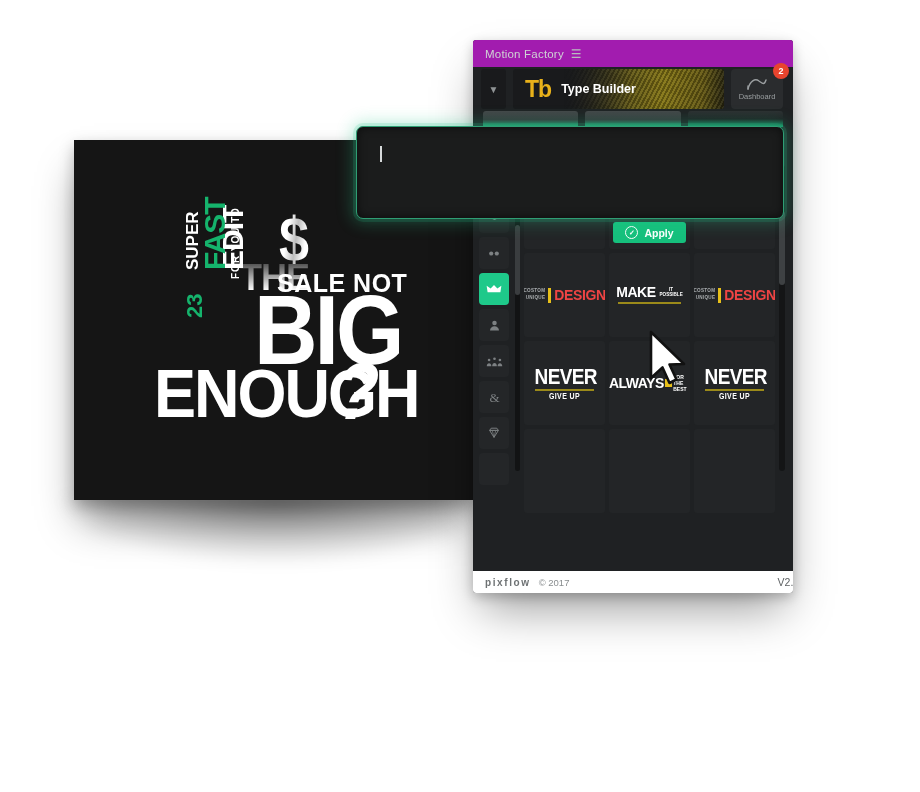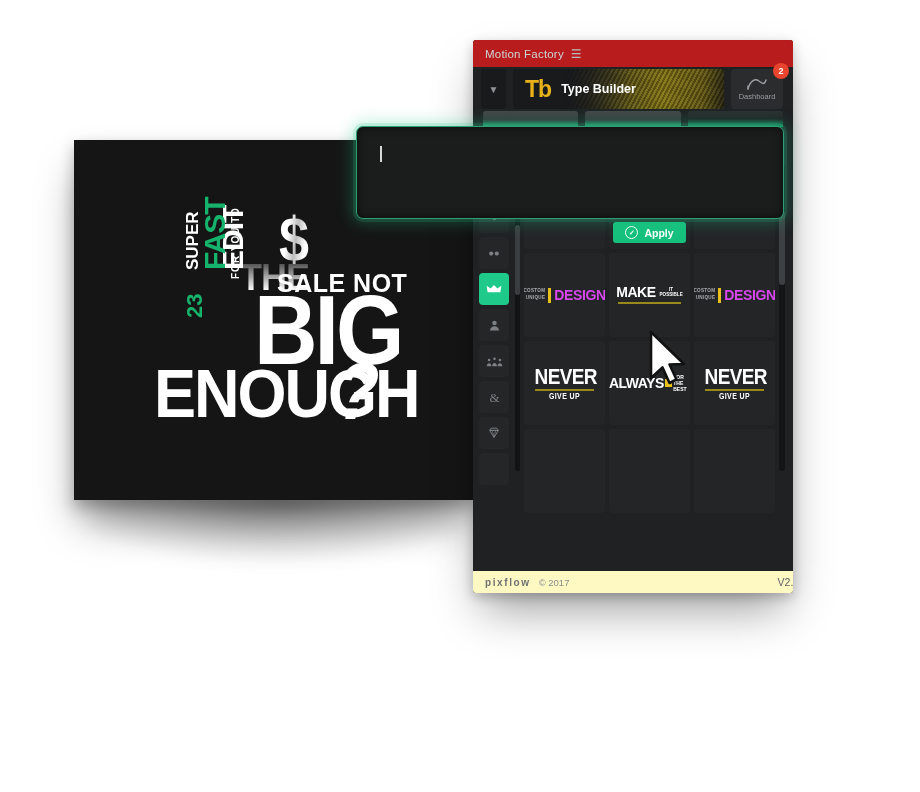--- a/index.html
+++ b/index.html
@@ -35,21 +35,21 @@
   .ta-23{left:110px;top:178px;font-size:22px;transform:rotate(-90deg);transform-origin:0 0;color:#15b36c;}
   .ta-foryou{left:157px;top:139px;font-size:10px;transform:rotate(-90deg);transform-origin:0 0;letter-spacing:1px;}
 
   
   #plugin-panel{
     position:absolute;left:473px;top:40px;width:320px;height:553px;
     background:#1f2123;border-radius:3px;overflow:hidden;
     box-shadow:0 24px 44px -8px rgba(0,0,0,0.38), 0 4px 12px rgba(0,0,0,0.22);
   }
   #panel-titlebar{height:27px;display:flex;align-items:center;padding:0 12px;
-    background:#b91c1c;color:#cfd2d4;font-size:11.5px;}
+    background:#a21caf;color:#cfd2d4;font-size:11.5px;}
   #panel-titlebar .mf-title{letter-spacing:.2px;}
   #panel-titlebar .mf-menu{margin-left:7px;font-size:12px;color:#b8bcbe;}
 
   #product-bar{display:flex;align-items:center;padding:0 10px 0 8px;height:44px;gap:7px;}
   #prod-chevron{width:25px;height:40px;background:#191a1c;border-radius:3px;
     display:flex;align-items:center;justify-content:center;color:#8f9395;font-size:10px;}
   #prod-card{flex:1;height:40px;border-radius:3px;position:relative;overflow:hidden;
     background:#191a1c;display:flex;align-items:center;}
   #prod-card .art{position:absolute;right:0;top:0;width:160px;height:40px;
     background:
@@ -96,21 +96,21 @@
   .pcard.sel .star{color:#8d9193;}
   .card-center{position:absolute;inset:0;display:flex;align-items:center;justify-content:center;}
 
   .tsp{display:flex;align-items:center;gap:4px;}
   .tsp .bar{width:5px;height:22px;background:#e8c01a;}
   .tsp .txt{color:#fff;font-size:9.5px;font-weight:bold;line-height:1.15;letter-spacing:.2px;}
 
   .dsn{display:flex;align-items:center;gap:3px;}
   .dsn .small{color:#a9adaf;font-size:4.6px;font-weight:bold;line-height:1.5;text-align:right;letter-spacing:.3px;}
   .dsn .bar{width:3px;height:15px;background:#e8c01a;}
-  .dsn .big{color:#d946ef;font-size:14px;font-weight:bold;letter-spacing:-.4px;}
+  .dsn .big{color:#ef4444;font-size:14px;font-weight:bold;letter-spacing:-.4px;}
 
   .nvr{text-align:center;}
   .nvr .n{color:#fff;font-size:19px;font-weight:bold;letter-spacing:-.6px;line-height:1;
      font-family:"Liberation Sans",sans-serif;transform:scaleY(1.12);display:block;}
   .nvr .rule{height:2px;background:#9b8a1a;margin:3px 0 2px;}
   .nvr .g{color:#fff;font-size:7px;font-weight:bold;letter-spacing:.4px;transform:scaleY(1.2);display:block;}
 
   .alw{display:flex;align-items:center;gap:1px;}
   .alw .a{color:#fff;font-size:14px;font-weight:bold;letter-spacing:-.5px;}
   .alw .chip{background:#e8c01a;width:11px;height:8px;}
@@ -131,21 +131,21 @@
     color:#fff;font-size:10.5px;font-weight:bold;}
   #apply-overlay .ck{width:11px;height:11px;border:1.4px solid #fff;border-radius:50%;
      display:flex;align-items:center;justify-content:center;font-size:7px;}
 
   #grid-scroll{width:6px;background:#141516;border-radius:3px;position:relative;}
   #grid-scroll .thumb{position:absolute;left:0;top:46px;width:6px;height:74px;background:#3e4143;border-radius:3px;}
 
   #cursor{position:absolute;left:648px;top:330px;width:42px;height:60px;pointer-events:none;z-index:40;}
 
   #panel-footer{position:absolute;left:0;bottom:0;width:100%;height:22px;
-    background:#fef9c3;display:flex;align-items:center;padding:0 12px;}
+    background:#ffffff;display:flex;align-items:center;padding:0 12px;}
   .pf-brand{color:#6e7274;font-size:10px;font-weight:bold;letter-spacing:1.6px;}
   .pf-copy{color:#898d8f;font-size:9.5px;margin-left:8px;}
   .pf-ver{margin-left:auto;color:#5d6163;font-size:10.5px;}
 
   
   #text-input-box{
     position:absolute;left:356px;top:126px;width:428px;height:93px;
     background:#1b1c1c;border:1.6px solid #2f9e74;border-radius:7px;
     box-shadow:0 0 0 3px rgba(46,200,140,.16), 0 0 16px 4px rgba(40,200,140,.30), inset 0 0 10px rgba(0,0,0,.6);
     padding:14px 18px;box-sizing:border-box;z-index:30;

